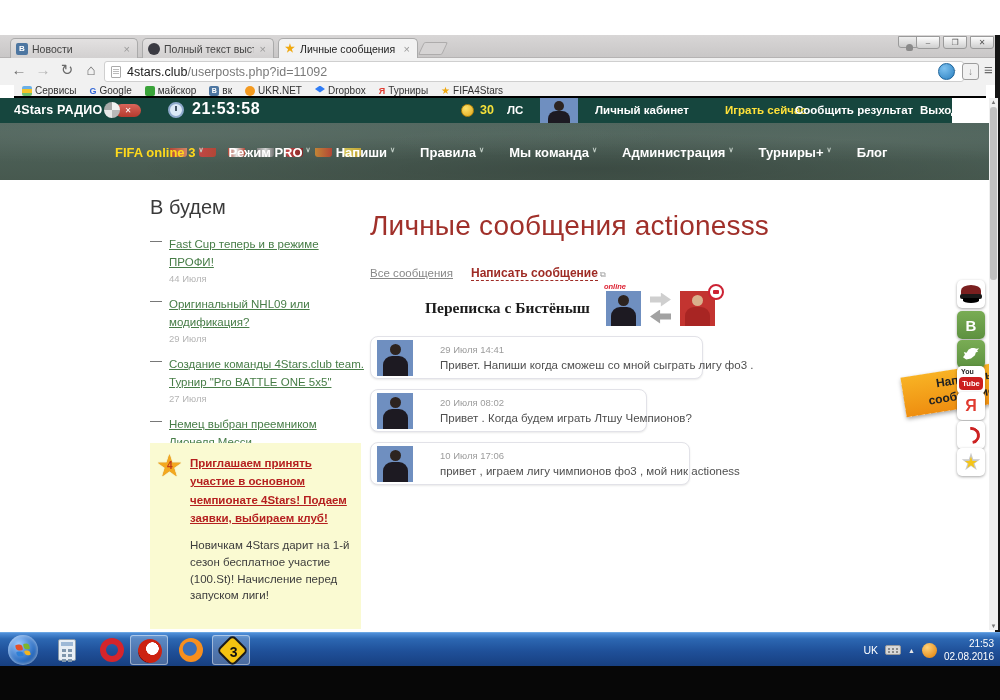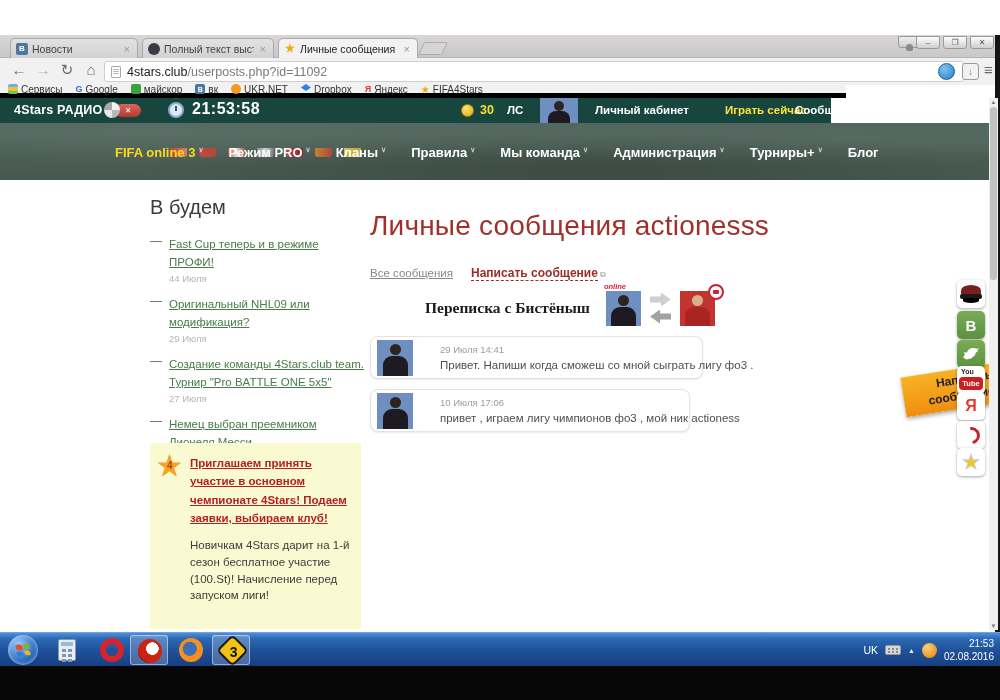--- a/index.html
+++ b/index.html
@@ -39,38 +39,38 @@
                      box-shadow:0 2px 0 #bbb, 0 4px 0 #bbb; }
   .url-domain { font-size:12.5px; color:#202020; }
   .url-path { font-size:12.5px; color:#7a7a7a; }
   .omni-star { margin-left:auto; color:#9a9a9a; font-size:13px; }
   .ext-icon { position:absolute; top:5px; width:17px; height:17px; border-radius:50%; }
   .ext-blue { left:938px; background:radial-gradient(circle at 35% 30%, #7ec2f0, #2a7fc0); border:1px solid #1c639a; }
   .ext-gray { left:962px; background:#f1f1f1; border:1px solid #9c9c9c; border-radius:3px; color:#8a8a8a;
               font-size:10px; text-align:center; line-height:15px; }
   .menu-btn { position:absolute; left:984px; top:3px; font-size:15px; color:#6b6b6b; }
 
-  .bookmarks { position:absolute; left:0; top:85px; width:846px; height:13px; background:#f1f1f1;
-               border-bottom:5px solid #000000; display:flex; align-items:center; gap:13px; padding-left:8px; }
+  .bookmarks { position:absolute; left:14px; top:85px; width:972px; height:13px; background:#f1f1f1;
+               border-bottom:2px solid #000000; display:flex; align-items:center; gap:13px; padding-left:8px; }
   .bm { display:flex; align-items:center; gap:3px; font-size:10px; color:#333; white-space:nowrap; }
   .bm-ic { width:10px; height:10px; border-radius:2px; display:inline-flex; align-items:center; justify-content:center;
            font-size:7px; font-weight:bold; }
   .bm-grid { background:linear-gradient(#6ab0e8 33%, #f3c52a 33% 66%, #6fc06f 66%); }
   .bm-g { color:#3367d6; font-size:9px; font-weight:bold; }
   .bm-green { background:#3aa33a; }
   .bm-vk { background:#4d76a1; color:#fff; }
   .bm-sun { background:#f49a20; border-radius:50%; }
   .bm-dropbox { background:#2f7cf6; clip-path:polygon(50% 0,100% 35%,50% 70%,0 35%); }
   .bm-ya { color:#e03a2f; font-weight:bold; font-size:9px; }
   .bm-star { color:#f0a80e; font-size:10px; }
 
   
   .viewport { position:absolute; left:0; top:98px; width:998px; height:532px; background:#fff; overflow:hidden; }
 
-  .site-header { position:absolute; left:0; top:0; width:831px; height:25px; background:#16463e; }
+  .site-header { position:absolute; left:0; top:0; width:952px; height:25px; background:#16463e; }
   .brand { position:absolute; left:14px; top:5px; font-size:12.5px; font-weight:bold; color:#fff; letter-spacing:.2px; }
   .radio-ctl { position:absolute; left:104px; top:4px; display:flex; align-items:center; }
   .radio-circle { width:16px; height:16px; border-radius:50%;
                   background:conic-gradient(#f2f2f2 0 25%, #b9b9b9 0 50%, #e8e8e8 0 75%, #a9a9a9 0); z-index:2; }
   .radio-pill { width:26px; height:13px; margin-left:-5px; background:linear-gradient(#d9655a,#b53a2e);
                 border-radius:7px; color:#fff; font-size:8px; text-align:center; line-height:13px; }
   .clock-ic { position:absolute; left:168px; top:4px; width:16px; height:16px; border-radius:50%;
               background:#dce9f7; border:2px solid #8fA9cc; }
   .clock-ic::after { content:""; position:absolute; left:5px; top:2px; width:2px; height:5px; background:#456; }
   .hdr-time { position:absolute; left:192px; top:2px; font-size:16px; font-weight:bold; color:#fff; letter-spacing:.5px; }
@@ -288,21 +288,21 @@
     <span class="bm">
       <span class="bm-ic bm-sun"></span>
       <span>UKR.NET</span>
     </span>
     <span class="bm">
       <span class="bm-ic bm-dropbox"></span>
       <span>Dropbox</span>
     </span>
     <span class="bm">
       <span class="bm-ya">Я</span>
-      <span>Яндекс</span>
+      <span>Турниры</span>
     </span>
     <span class="bm">
       <span class="bm-star">★</span>
       <span>FIFA4Stars</span>
     </span>
   </div>
 
   <div class="viewport">
 
     <div class="site-header">
@@ -339,21 +339,21 @@
       <div class="nav-items">
         <span class="nav-item accent">
             <span>FIFA online 3</span>
             <span class="chev">∨</span>
           </span>
         <span class="nav-item">
             <span>Режим PRO</span>
             <span class="chev">∨</span>
           </span>
         <span class="nav-item">
-            <span>Кланы</span>
+            <span>Напиши</span>
             <span class="chev">∨</span>
           </span>
         <span class="nav-item">
             <span>Правила</span>
             <span class="chev">∨</span>
           </span>
         <span class="nav-item">
             <span>Мы команда</span>
             <span class="chev">∨</span>
           </span>
@@ -449,20 +449,28 @@
 
       <div class="messages">
         <div class="msg w1">
           <span class="msg-ava">
               <span class="h"></span>
               <span class="b"></span>
             </span>
           <div class="msg-date">29 Июля 14:41</div>
           <div class="msg-text">Привет. Напиши когда сможеш со мной сыграть лигу фо3 .</div>
         </div>
+        <div class="msg w2">
+          <span class="msg-ava">
+              <span class="h"></span>
+              <span class="b"></span>
+            </span>
+          <div class="msg-date">20 Июля 08:02</div>
+          <div class="msg-text">Привет . Когда будем играть Лтшу Чемпионов?</div>
+        </div>
         <div class="msg w3">
           <span class="msg-ava">
               <span class="h"></span>
               <span class="b"></span>
             </span>
           <div class="msg-date">10 Июля 17:06</div>
           <div class="msg-text">привет , играем лигу чимпионов фо3 , мой ник actioness</div>
         </div>
       </div>
     </div>

